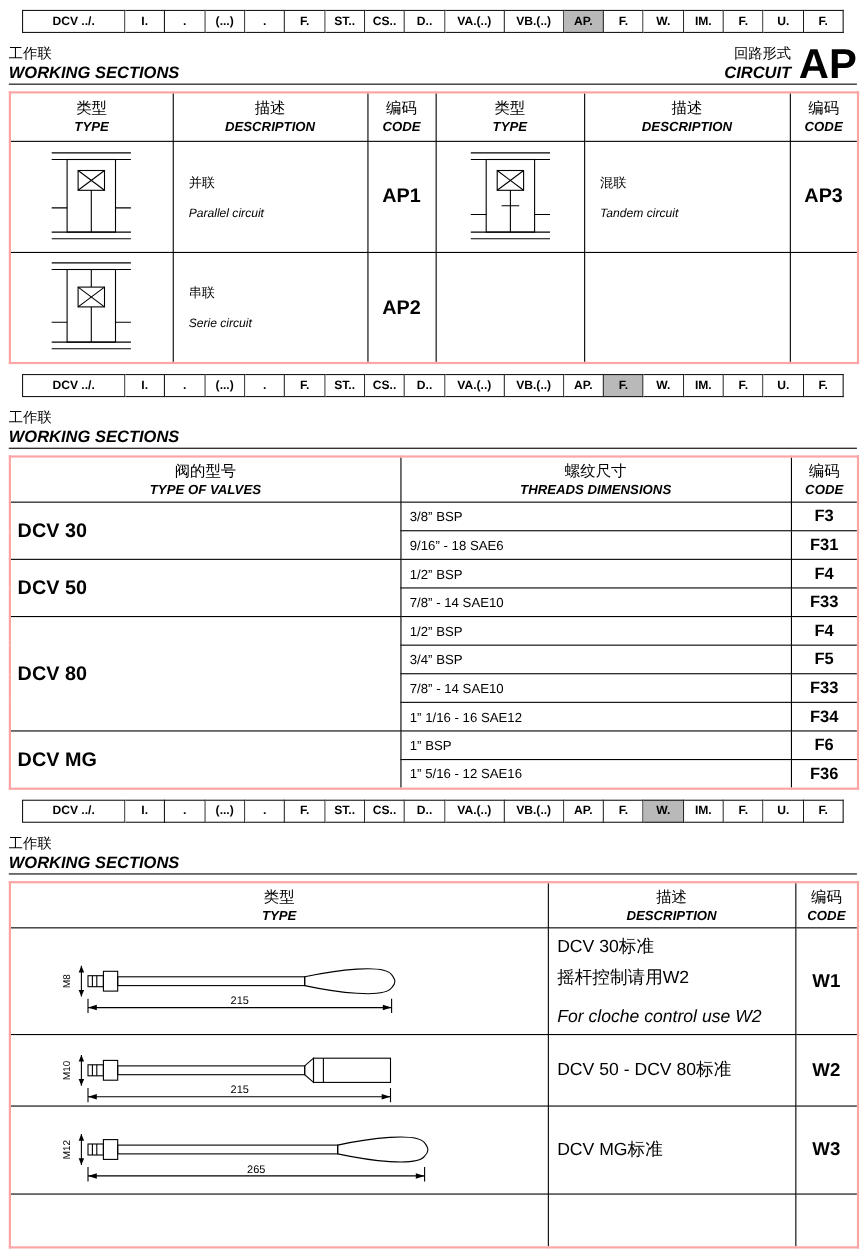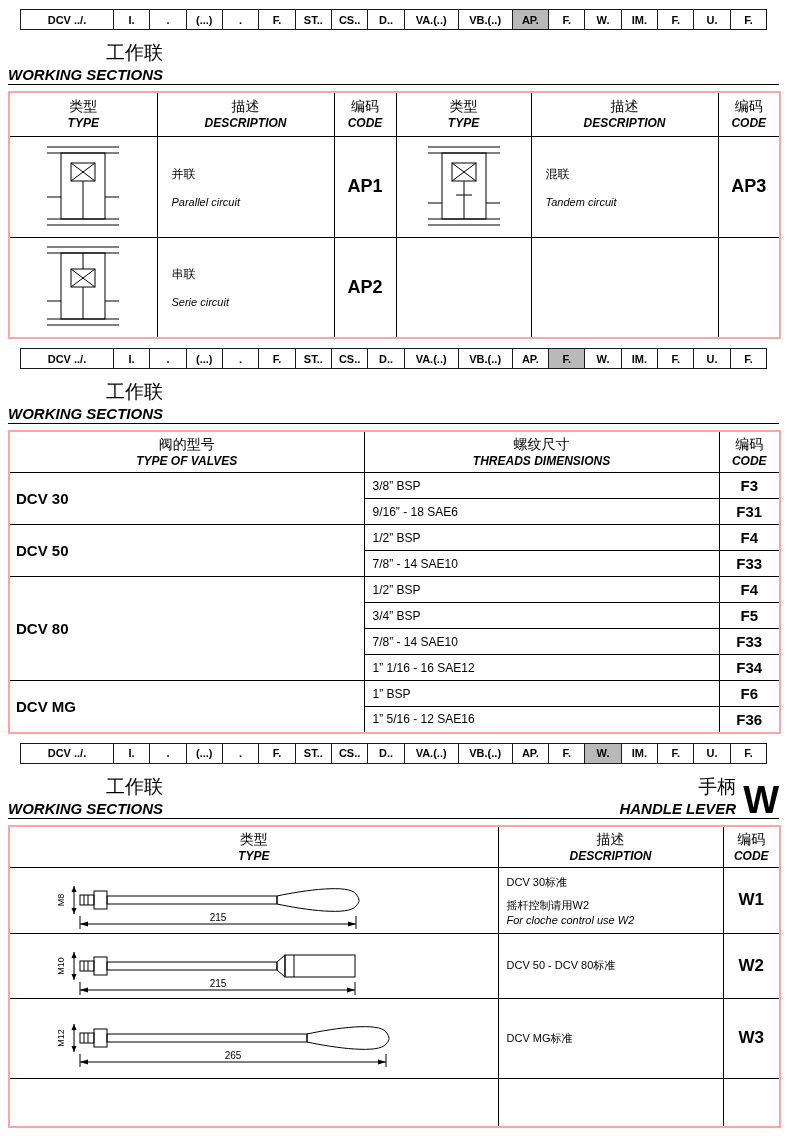--- a/index.html
+++ b/index.html
@@ -22,21 +22,21 @@
   .strip-cell:first-child { border-left: 1px solid #1a1a1a; }
   .sc-first { flex: 2.6 1 0; }
   .sc-mid { flex: 1.5 1 0; }
   .sc-hl { background: #b9b9b9; }
 
   
   .title-row {
     display: flex; justify-content: space-between; align-items: flex-end;
     margin: 0 8px; border-bottom: 1px solid #000; padding-bottom: 1px;
   }
-  .title-cn { font-size: 19px; text-align: right; }
+  .title-cn { font-size: 13px; }
   .title-en { font-size: 15px; font-weight: bold; font-style: italic; }
   .title-right { display: flex; align-items: flex-end; gap: 7px; }
   .title-right .txt { text-align: right; }
   .big-code { font-size: 38px; font-weight: bold; line-height: 0.82; }
 
   
   table {
     border-collapse: collapse; table-layout: fixed;
     width: 771px; margin: 6px 8px 0 8px; border: 2px solid #fca5a5;
   }
@@ -50,34 +50,34 @@
   .t1 .thead th { height: 44px; }
   .diag-cell { text-align: center; }
   .desc-cell { padding-left: 14px; }
   .desc-cell .dcn { font-size: 12px; margin-bottom: 13px; }
   .desc-cell .den { font-size: 11px; font-style: italic; }
   .code-cell { text-align: center; font-weight: bold; font-size: 18px; }
 
   
   .t2 td { height: 26px; }
   .t2 .thead th { height: 40px; }
-  .valve { font-weight: bold; font-size: 15px; padding-left: 6px; }
+  .valve { font-weight: bold; font-size: 18px; padding-left: 6px; }
   .dim { font-size: 12px; padding-left: 8px; }
   .fcode { text-align: center; font-weight: bold; font-size: 15px; margin-top: 28px; }
 
   
   .t3 .thead th { height: 40px; }
   .lever-cell { padding-left: 43px; }
   .r-w1 td { height: 66px; }
   .r-w2 td { height: 64px; }
   .r-w3 td { height: 80px; }
   .r-empty td { height: 49px; }
-  .wdesc { padding: 6px 4px 6px 8px; font-size: 11px; }
+  .wdesc { padding: 6px 4px 6px 8px; font-size: 16px; }
   .wdesc .wl1 { margin-bottom: 8px; }
-  .wdesc .wl2 { margin-bottom: 1px; }
+  .wdesc .wl2 { margin-bottom: 16px; }
   .wdesc .wl3 { font-style: italic; }
   .wdesc.center-one { padding-top: 0; padding-bottom: 0; }
   .wdesc.center-one .wl1 { margin-bottom: 0; }
   .wcode { text-align: center; font-weight: bold; font-size: 17px; }
 
   
   svg.diagram { display: inline-block; vertical-align: middle; }
   svg.diagram line, svg.diagram rect, svg.diagram path { stroke: #000; fill: none; stroke-width: 1; }
   svg.diagram path.arr { fill: #000; stroke: none; }
   svg.diagram text { fill: #000; stroke: none; font-family: "Liberation Sans", sans-serif; }
@@ -105,20 +105,27 @@
       <div class="strip-cell">W.</div>
       <div class="strip-cell">IM.</div>
       <div class="strip-cell">F.</div>
       <div class="strip-cell">U.</div>
       <div class="strip-cell">F.</div>
     </div>
   <div class="title-row">
     <div>
       <div class="title-cn">工作联</div>
       <div class="title-en">WORKING SECTIONS</div>
+    </div>
+    <div class="title-right">
+      <div class="txt">
+        <div class="title-cn">回路形式</div>
+        <div class="title-en">CIRCUIT</div>
+      </div>
+      <div class="big-code">AP</div>
     </div>
   </div>
 
   <table class="t1">
     <colgroup>
         <col style="width:148px">
         <col style="width:177px">
         <col style="width:62px">
         <col style="width:135px">
         <col style="width:187px">
@@ -339,27 +346,20 @@
       <div class="strip-cell sc-hl">W.</div>
       <div class="strip-cell">IM.</div>
       <div class="strip-cell">F.</div>
       <div class="strip-cell">U.</div>
       <div class="strip-cell">F.</div>
     </div>
   <div class="title-row">
     <div>
       <div class="title-cn">工作联</div>
       <div class="title-en">WORKING SECTIONS</div>
-    </div>
-    <div class="title-right">
-      <div class="txt">
-        <div class="title-cn">手柄</div>
-        <div class="title-en">HANDLE LEVER</div>
-      </div>
-      <div class="big-code">W</div>
     </div>
   </div>
 
   <table class="t3">
     <colgroup>
         <col style="width:489px">
         <col style="width:225px">
         <col style="width:57px">
       </colgroup>
     <tbody>

